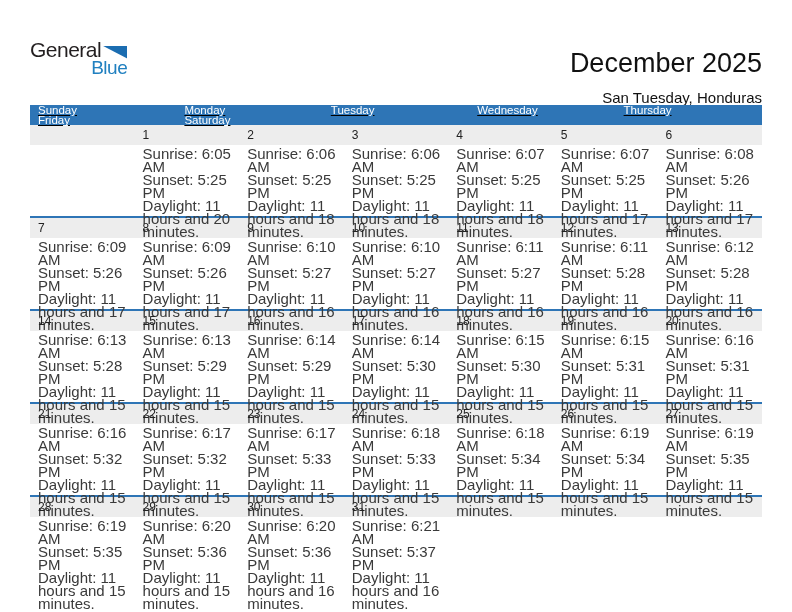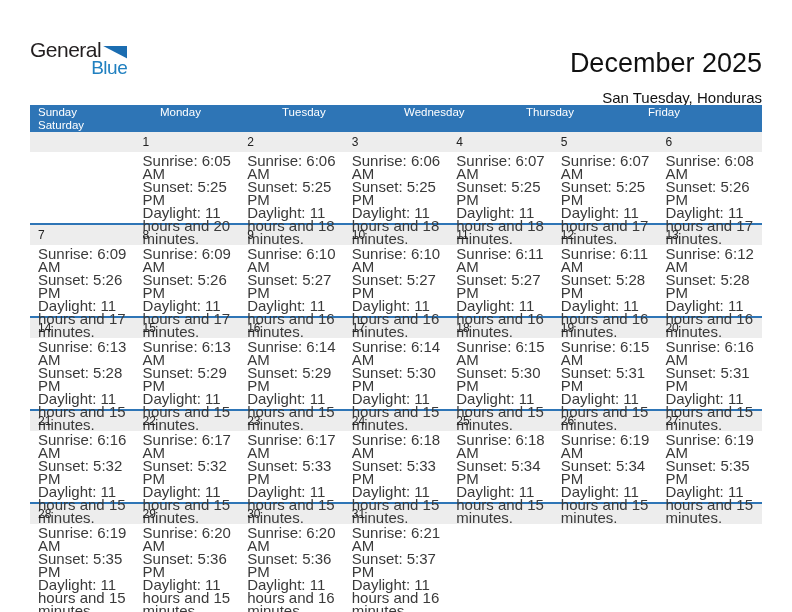--- a/index.html
+++ b/index.html
@@ -62,24 +62,25 @@
 
   
   .calendar {
     position: absolute;
     left: 30px;
     top: 105px;
     width: 732px;
   }
   .weekday-row {
     display: grid;
-    grid-template-columns: repeat(6, 1fr);
+    grid-template-columns: repeat(5, 1fr);
     background: var(--header_bg, #2e75b6);
-    height: 27px;
+    height: 20px;
     align-items: center;
+    text-decoration: underline;
   }
   .weekday-cell {
     color: #ffffff;
     font-size: 11.5px;
     padding-left: 8px;
     white-space: nowrap;
     overflow: hidden;
   }
   .week-row + .week-row { border-top: 2px solid var(--separator, #2e75b6); }
   .band {

